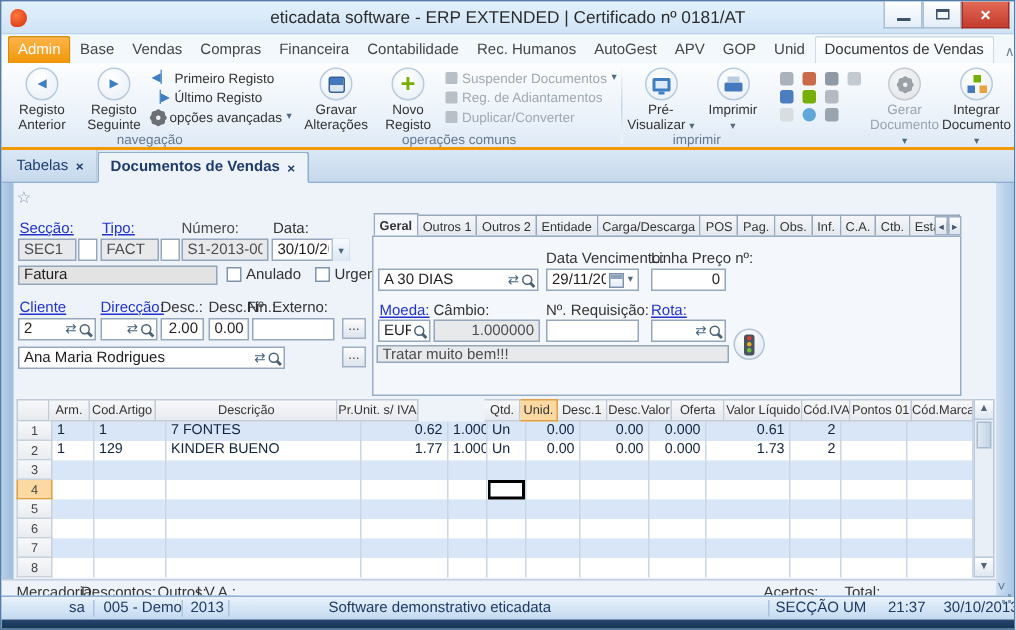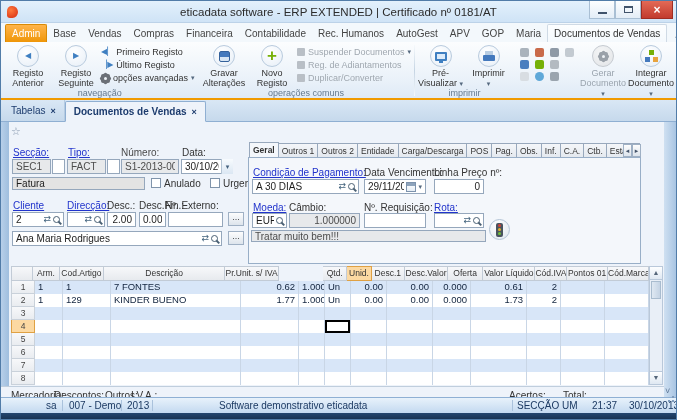--- a/index.html
+++ b/index.html
@@ -157,21 +157,21 @@
     <span class="rtab admin">Admin</span>
     <span class="rtab">Base</span>
     <span class="rtab">Vendas</span>
     <span class="rtab">Compras</span>
     <span class="rtab">Financeira</span>
     <span class="rtab">Contabilidade</span>
     <span class="rtab">Rec. Humanos</span>
     <span class="rtab">AutoGest</span>
     <span class="rtab">APV</span>
     <span class="rtab">GOP</span>
-    <span class="rtab">Maria</span>
+    <span class="rtab">Unid</span>
     <span class="rtabs-right">
       <span class="rtab active">Documentos de Vendas</span>
       <span class="icon-collapse">∧</span>
 
     </span>
   </div>
 
   <div class="ribbon">
     <div class="rgroup">
       <div class="rgrow">
@@ -372,21 +372,21 @@
       <span class="val">2.00</span>
     </div>
   <div class="fld r" style="left:138px;top:211px;width:27px">
       <span class="val">0.00</span>
     </div>
   <div class="fld" style="left:167px;top:211px;width:55px">
       <span class="val"></span>
     </div>
   <div class="morebtn" style="left:227px;top:211px">...</div>
 
-  <div class="fld" style="left:11px;top:230px;width:210px">
+  <div class="fld" style="left:11px;top:230px;width:178px">
     <span class="val">Ana Maria Rodrigues</span>
     <span class="ic-swap">⇄</span>
       <span class="ic-glass"></span>
   </div>
   <div class="morebtn" style="left:227px;top:230px">...</div>
 
   <div class="dtl-tabs">
     <span class="ttab active">Geral</span>
     <span class="ttab">Outros 1</span>
     <span class="ttab">Outros 2</span>
@@ -398,21 +398,20 @@
     <span class="ttab">Inf.</span>
     <span class="ttab">C.A.</span>
     <span class="ttab">Ctb.</span>
     <span class="ttab">Estado</span>
   </div>
   <span class="tab-scroll" style="left:622px">◂</span>
   <span class="tab-scroll" style="left:631px">▸</span>
 
   <div class="dtl-panel"></div>
 
-  <span class="lbl link" style="left:252px;top:166px">Condição de Pagamento:</span>
   <span class="lbl" style="left:363px;top:166px">Data Vencimento:</span>
   <span class="lbl" style="left:433px;top:166px">Linha Preço nº:</span>
 
   <div class="fld" style="left:251px;top:178px;width:107px">
     <span class="val">A 30 DIAS</span>
     <span class="ic-swap">⇄</span>
       <span class="ic-glass"></span>
   </div>
   <div class="fld" style="left:363px;top:178px;width:62px">
     <span class="val">29/11/2013</span>
@@ -615,21 +614,21 @@
     <span class="lbl" style="left:53px">Descontos:</span>
     <span class="lbl" style="left:104px">Outros:</span>
     <span class="lbl" style="left:130px">I.V.A.:</span>
     <span class="lbl" style="left:508px">Acertos:</span>
     <span class="lbl" style="left:562px">Total:</span>
   </div>
 
   <div class="statusbar">
     <span style="left:12px">sa</span>
     <span class="ssep" style="left:28px"></span>
-    <span style="left:35px">007 - Demo</span>
+    <span style="left:35px">005 - Demo</span>
     <span class="ssep" style="left:87px"></span>
     <span style="left:93px">2013</span>
     <span class="ssep" style="left:118px"></span>
     <span style="left:185px">Software demonstrativo eticadata</span>
     <span class="ssep" style="left:478px"></span>
     <span style="left:483px">SECÇÃO UM</span>
     <span style="left:558px">21:37</span>
     <span style="left:595px">30/10/2013</span>
     <span class="warn" style="left:648px;top:1px">⚠</span>
     <span class="grip"></span>

